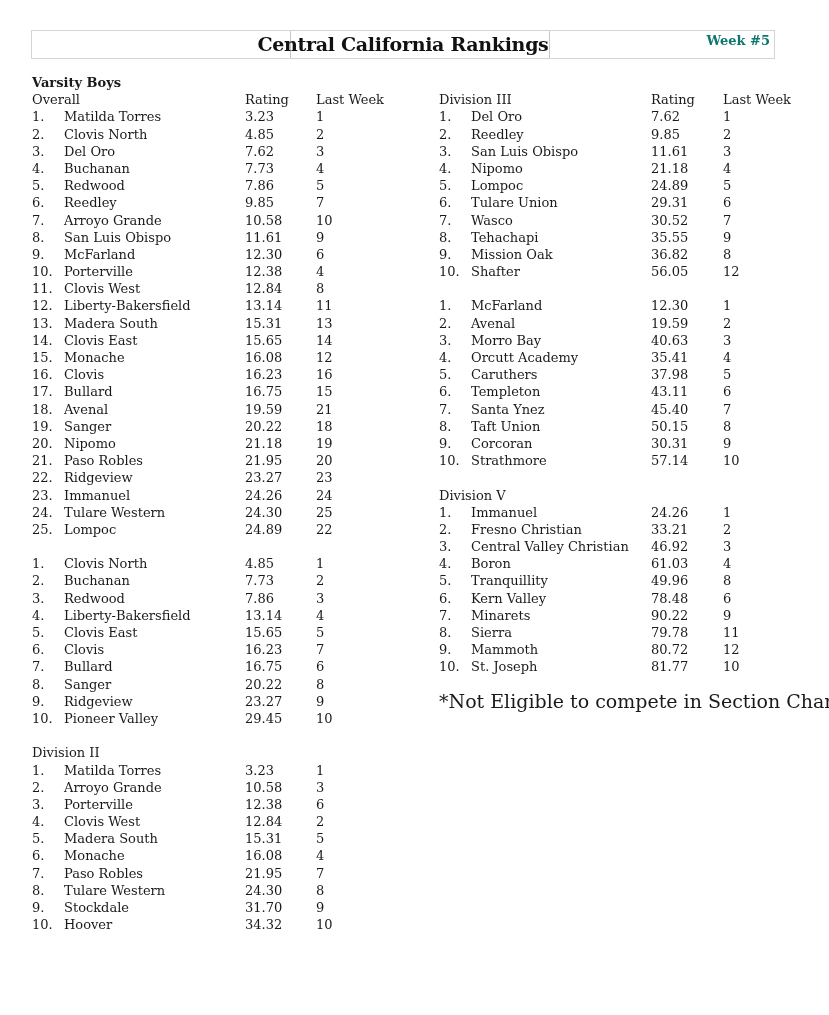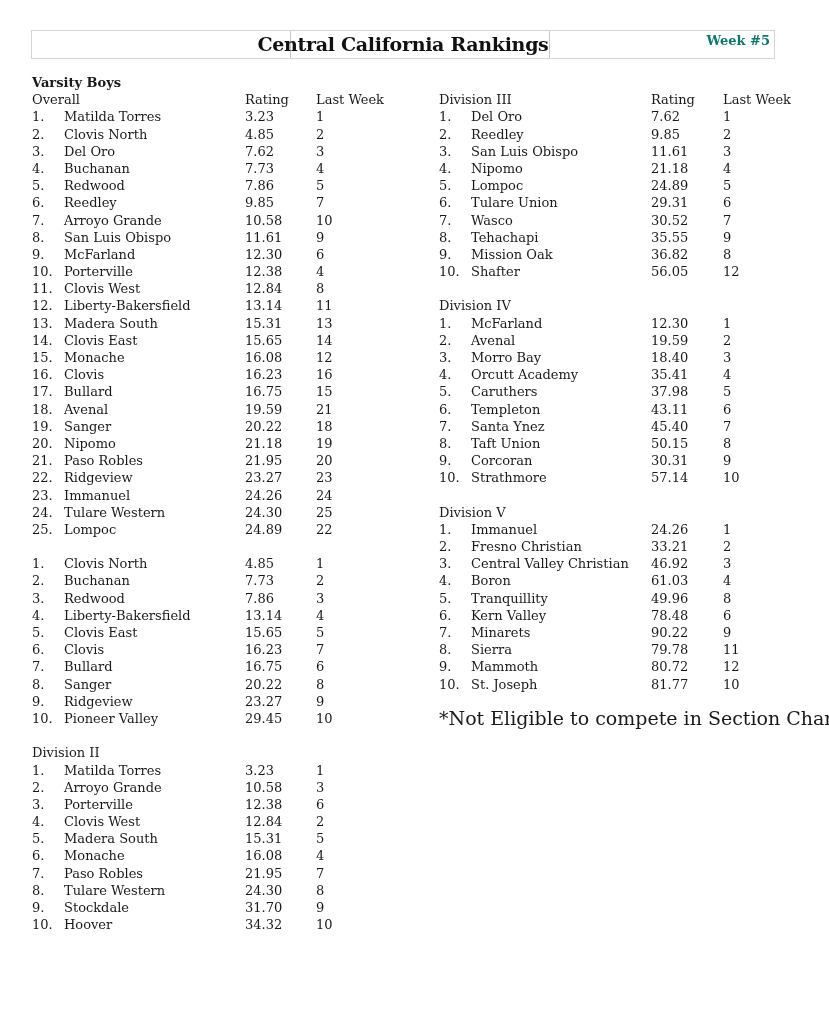--- a/index.html
+++ b/index.html
@@ -453,40 +453,37 @@
         </div>
         <div class="row">
           <span class="c-rank">10.</span>
           <span class="c-team">Shafter</span>
           <span class="c-rating">56.05</span>
           <span class="c-last">12</span>
         </div>
       </div>
   </div>
   <div class="section">
-    <div class="hdr-row">
-      <span class="c-name">Division IV</span>
-    </div>
     <div class="rows">
         <div class="row">
           <span class="c-rank">1.</span>
           <span class="c-team">McFarland</span>
           <span class="c-rating">12.30</span>
           <span class="c-last">1</span>
         </div>
         <div class="row">
           <span class="c-rank">2.</span>
           <span class="c-team">Avenal</span>
           <span class="c-rating">19.59</span>
           <span class="c-last">2</span>
         </div>
         <div class="row">
           <span class="c-rank">3.</span>
           <span class="c-team">Morro Bay</span>
-          <span class="c-rating">18.40</span>
+          <span class="c-rating">40.63</span>
           <span class="c-last">3</span>
         </div>
         <div class="row">
           <span class="c-rank">4.</span>
           <span class="c-team">Orcutt Academy</span>
           <span class="c-rating">35.41</span>
           <span class="c-last">4</span>
         </div>
         <div class="row">
           <span class="c-rank">5.</span>

